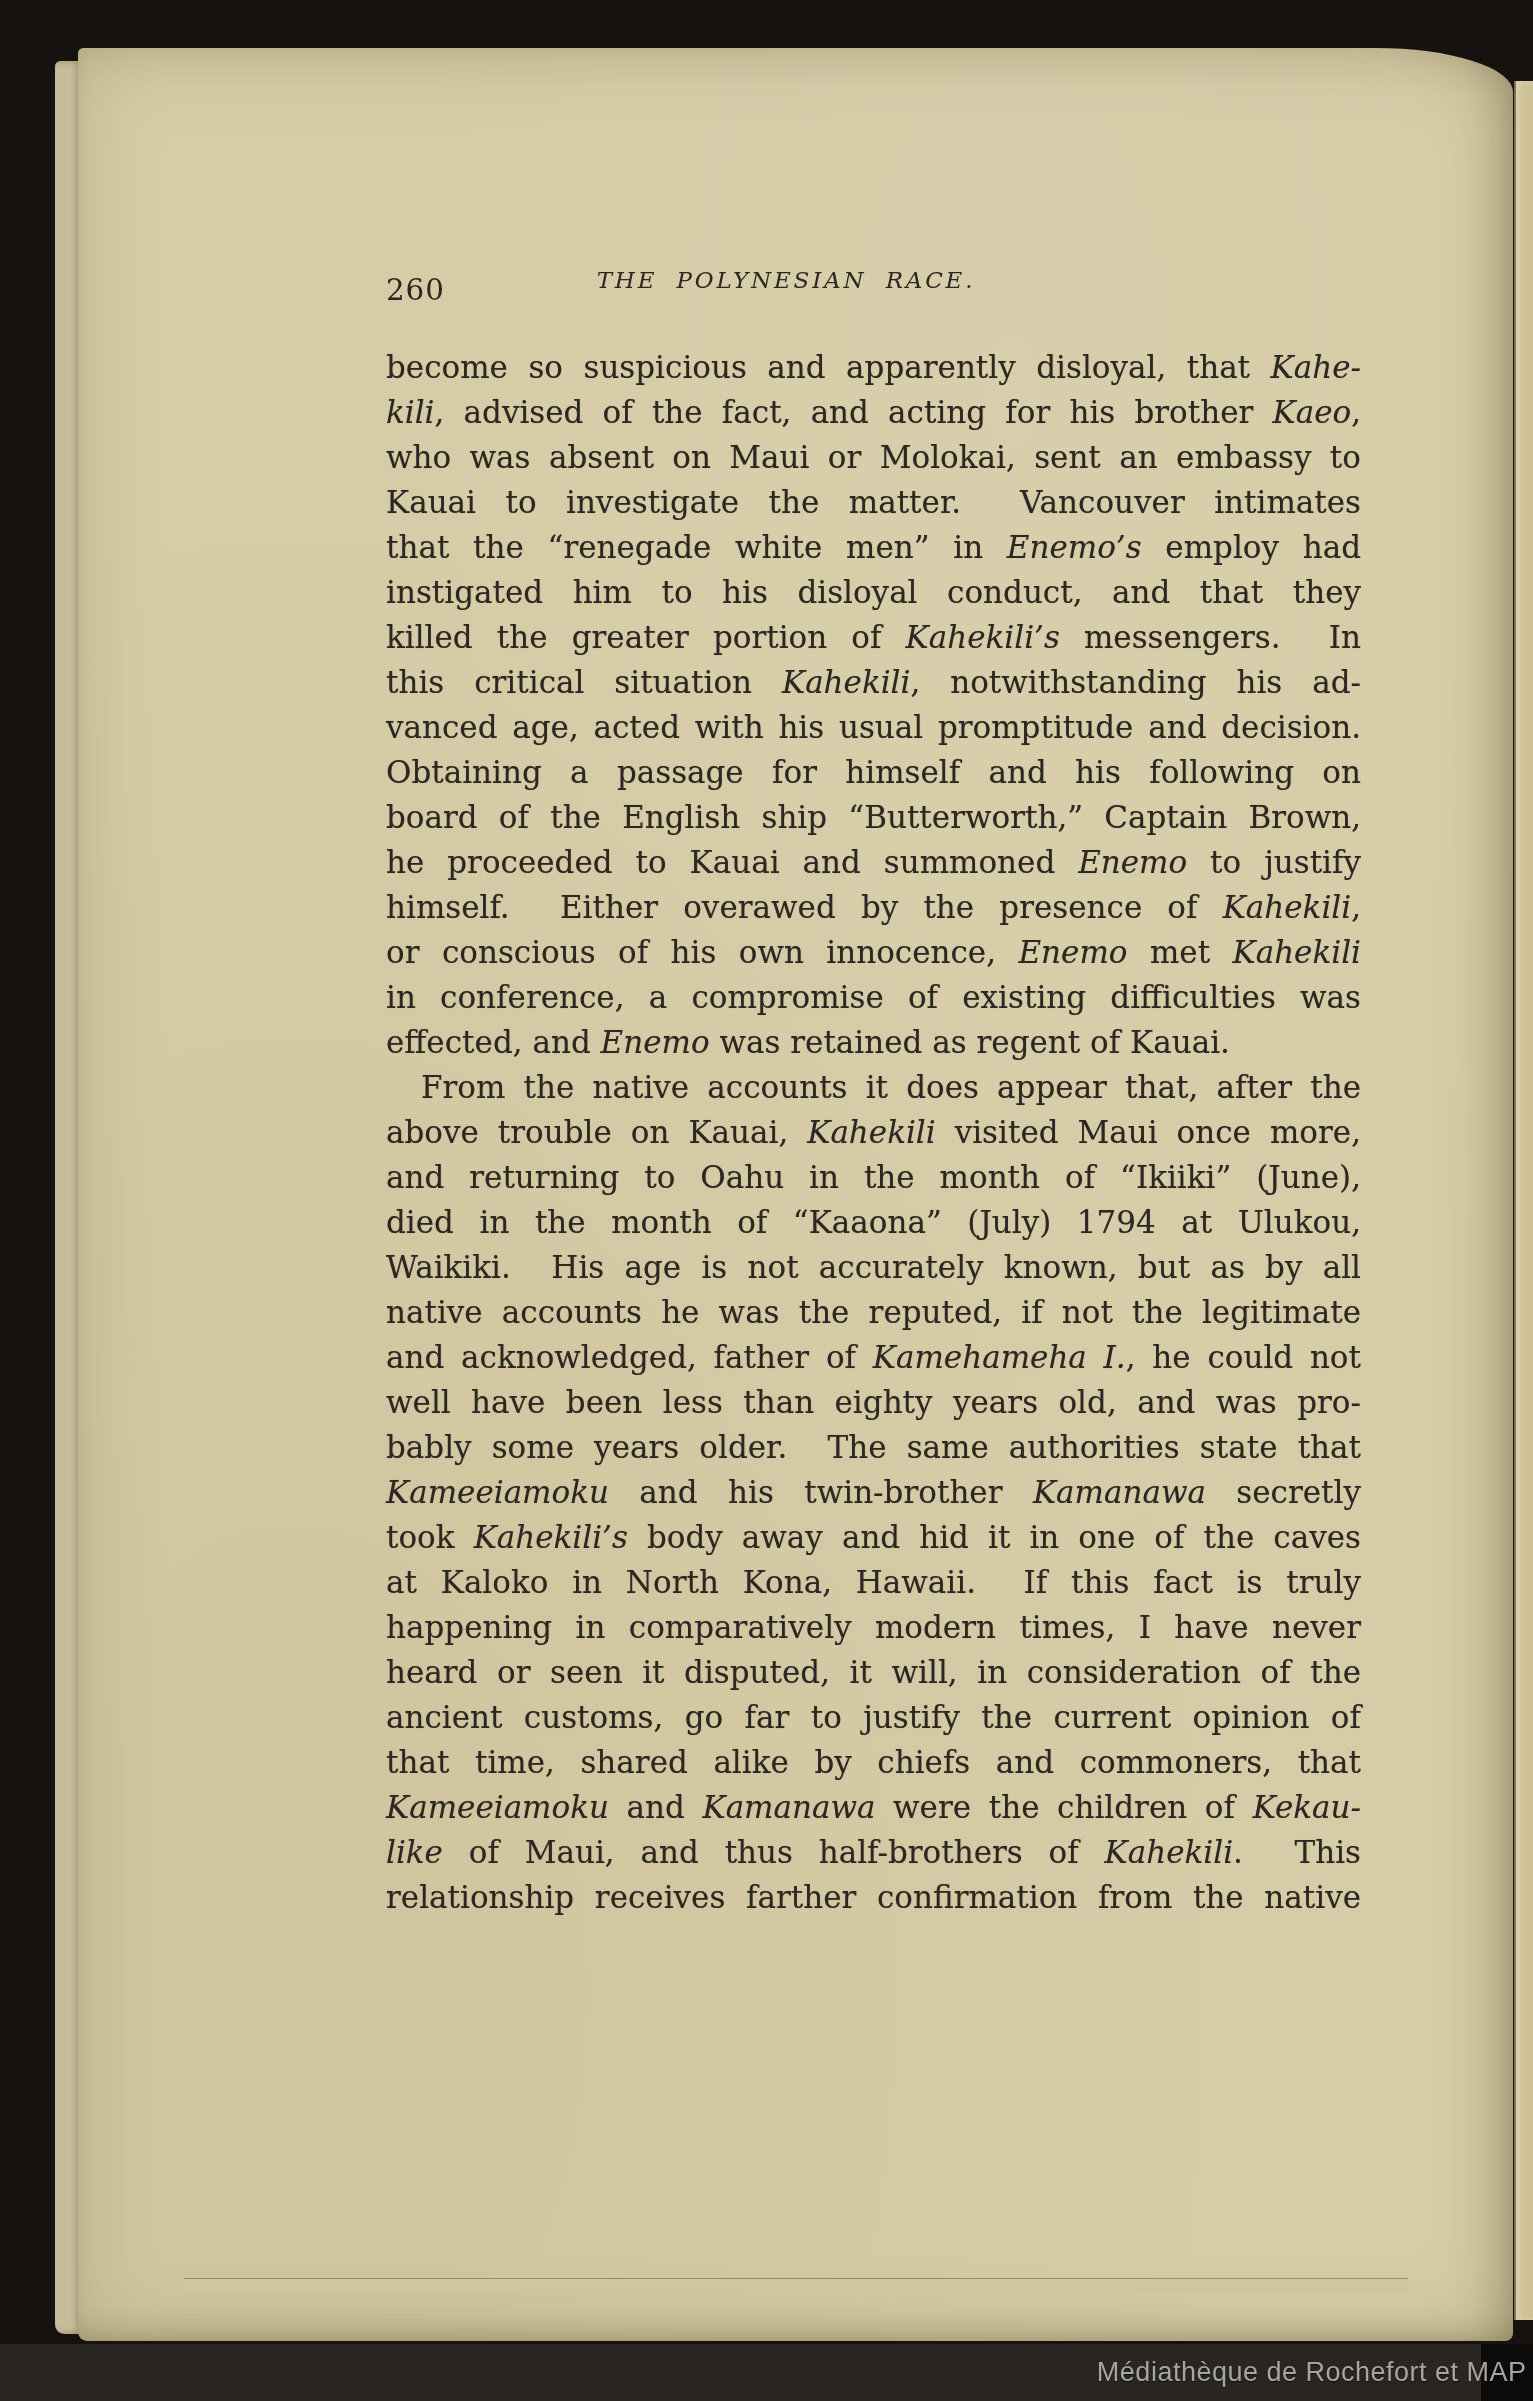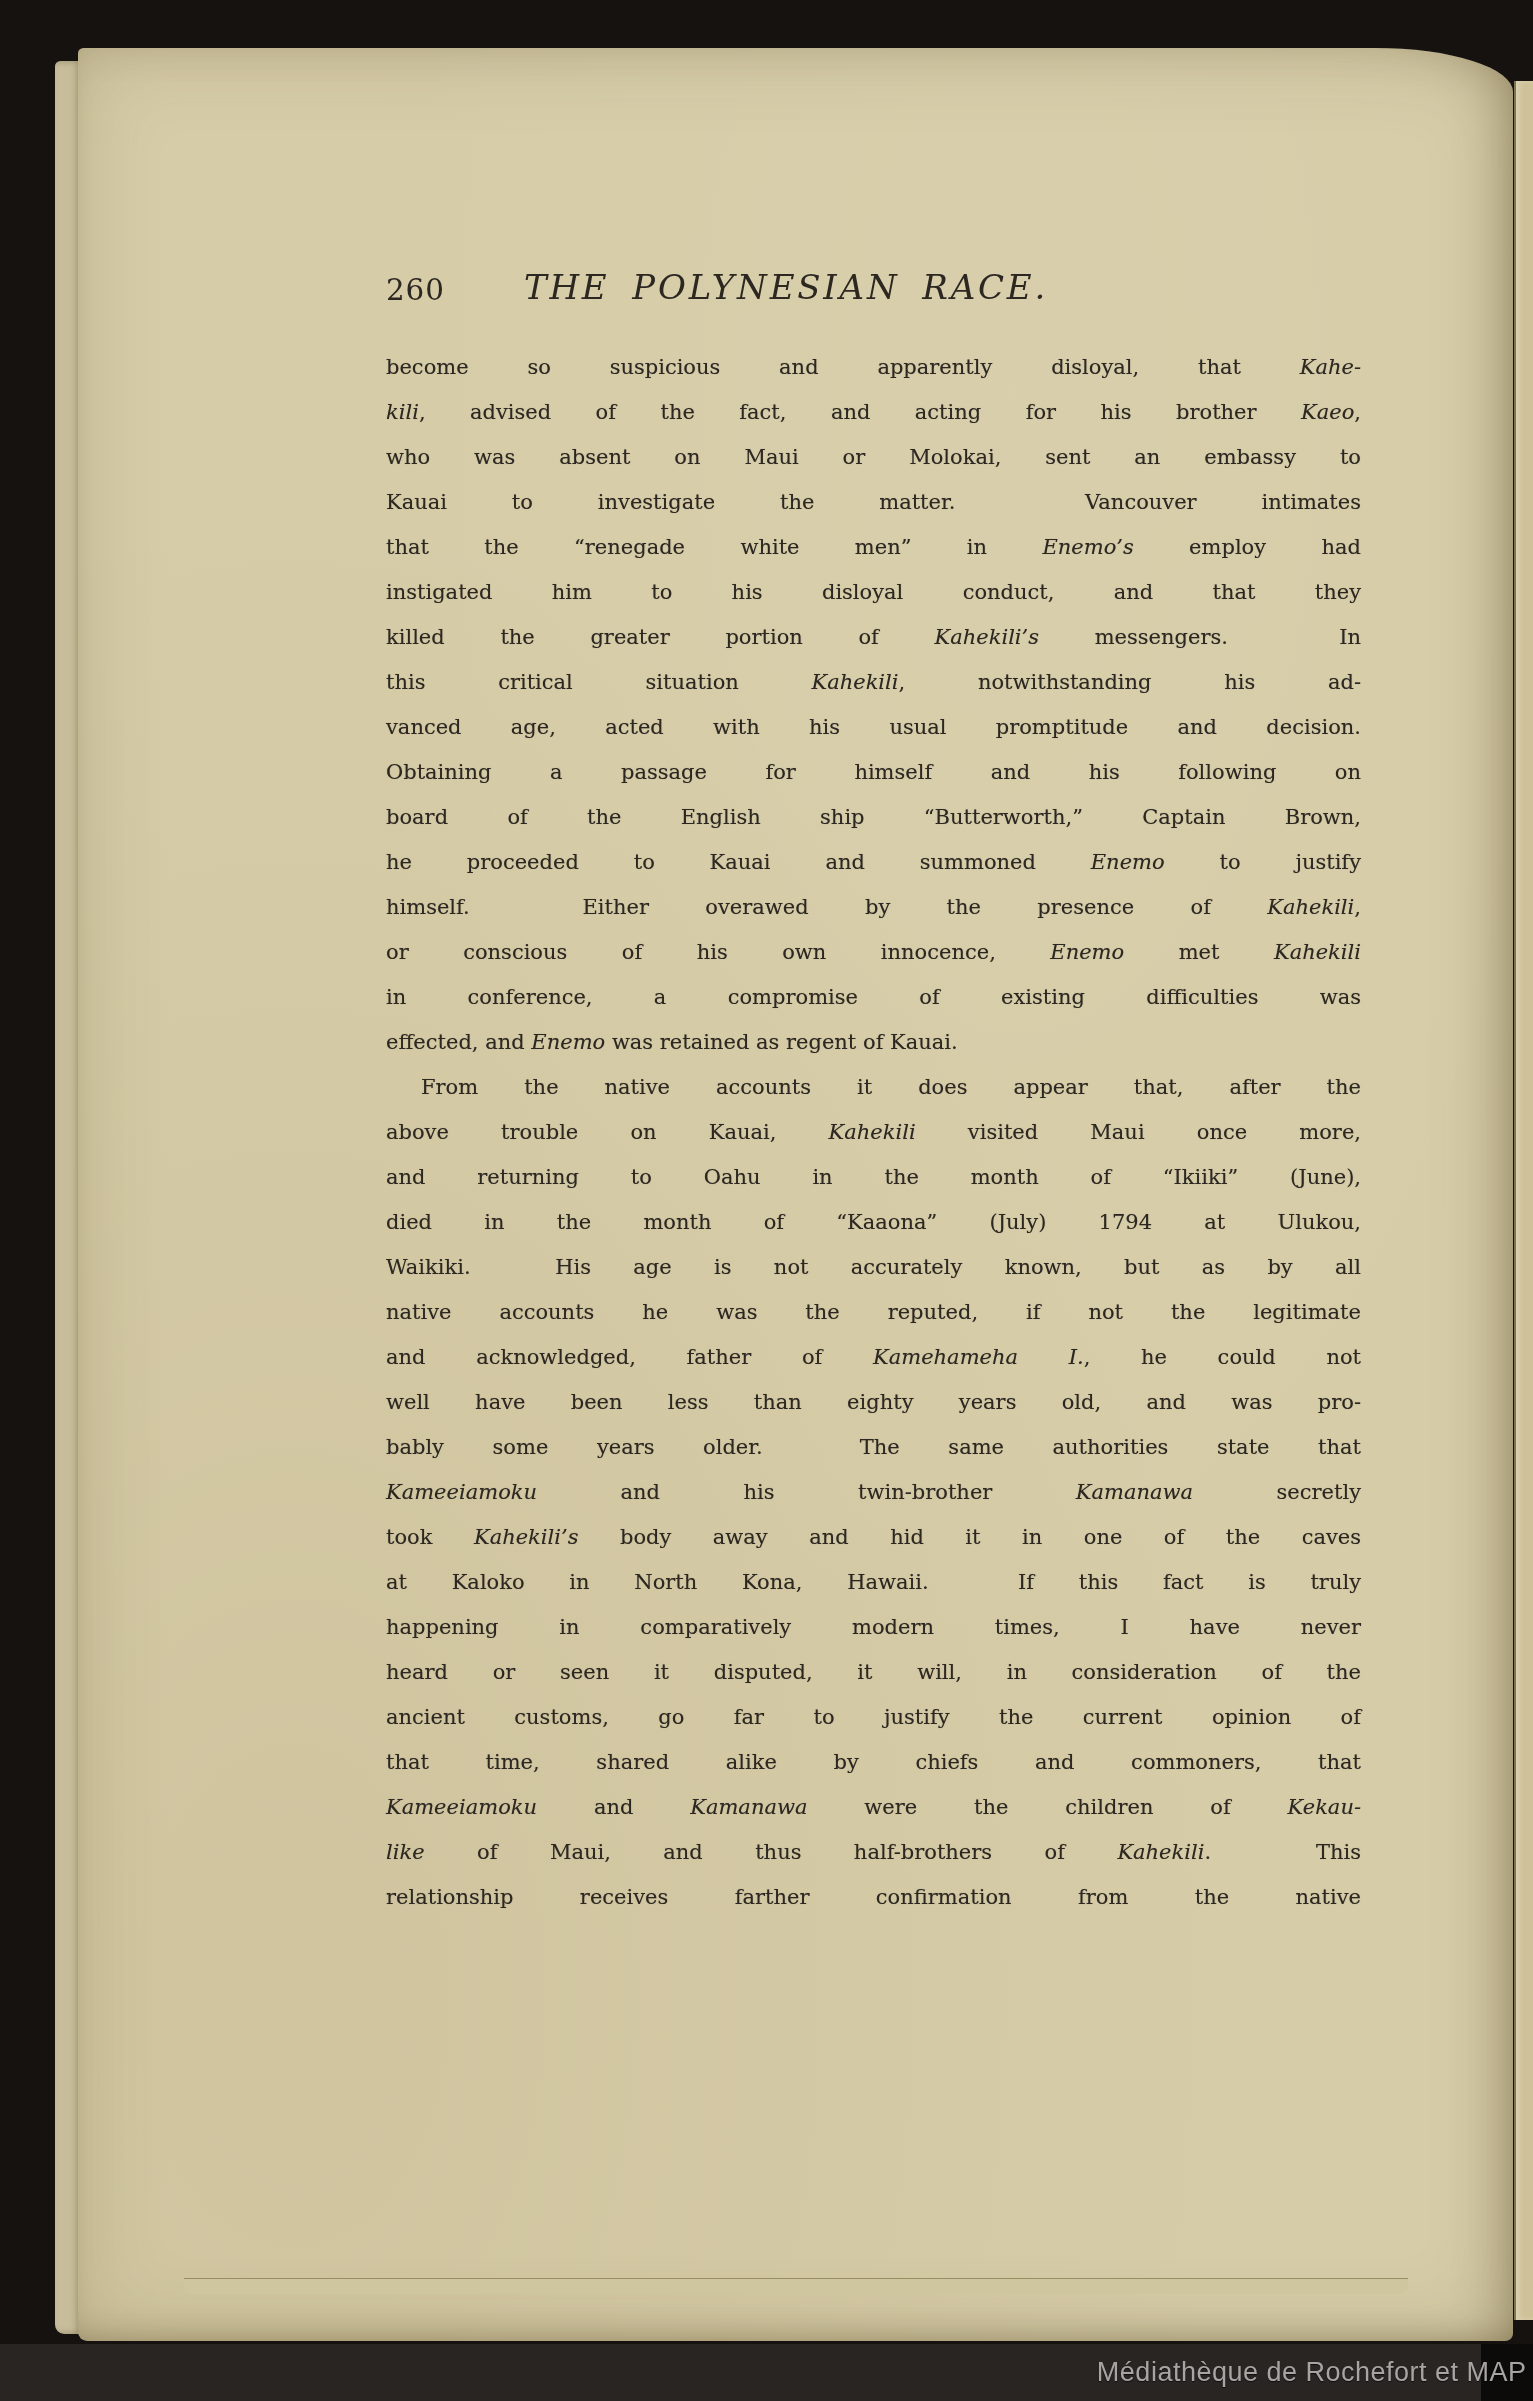--- a/index.html
+++ b/index.html
@@ -70,29 +70,29 @@
     color: #2c2721;
     text-align: right;
   }
   .page-number {
     position: absolute; left: 0; top: 5.5px;
     font-size: 29.4px; letter-spacing: 0.9px;
   }
   .running-title {
     position: absolute; left: 400px; top: 0;
     transform: translateX(-50%);
-    font-style: italic; font-size: 34px;
+    font-style: italic; font-size: 23px;
     letter-spacing: 2.8px; word-spacing: 9.2px;
     white-space: nowrap;
   }
   
   .text-block {
     position: absolute; left: 308px; top: 297px;
     width: 975px;
-    font-size: 21px; line-height: 45px;
+    font-size: 31px; line-height: 45px;
     color: #2c2721;
     text-shadow: 0 0 0.9px rgba(44,39,33,.35);
   }
   .line {
     white-space: pre-wrap;
     text-align: justify;
     text-align-last: justify;
   }
   .line.no-just { text-align-last: left; }
   .line.indent { text-indent: 35px; }

